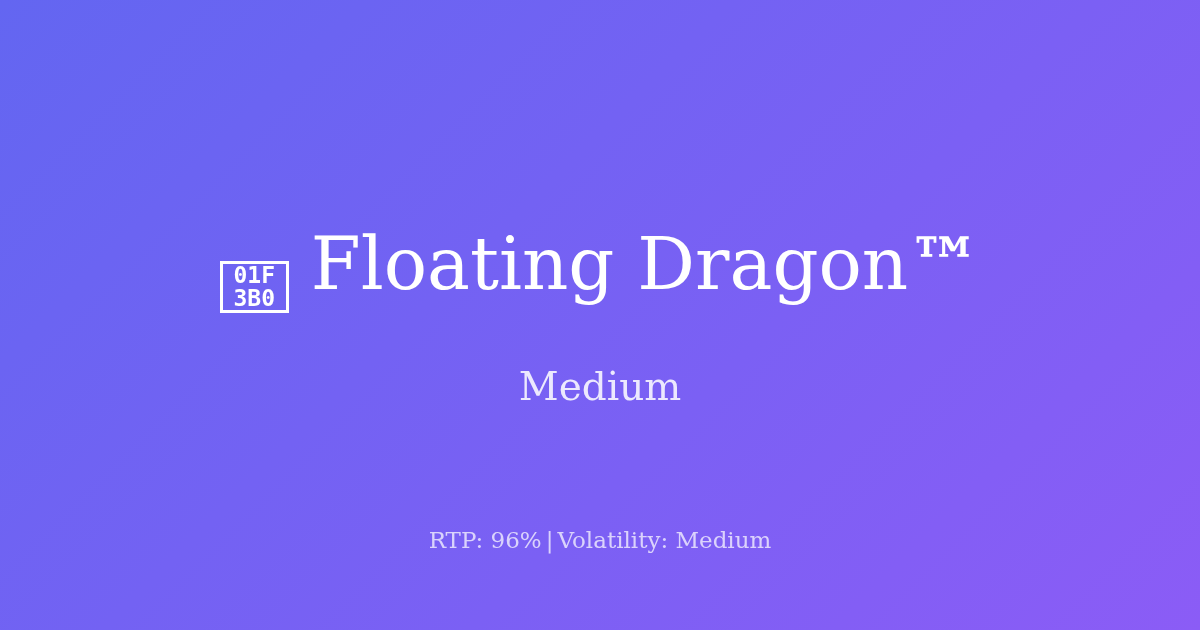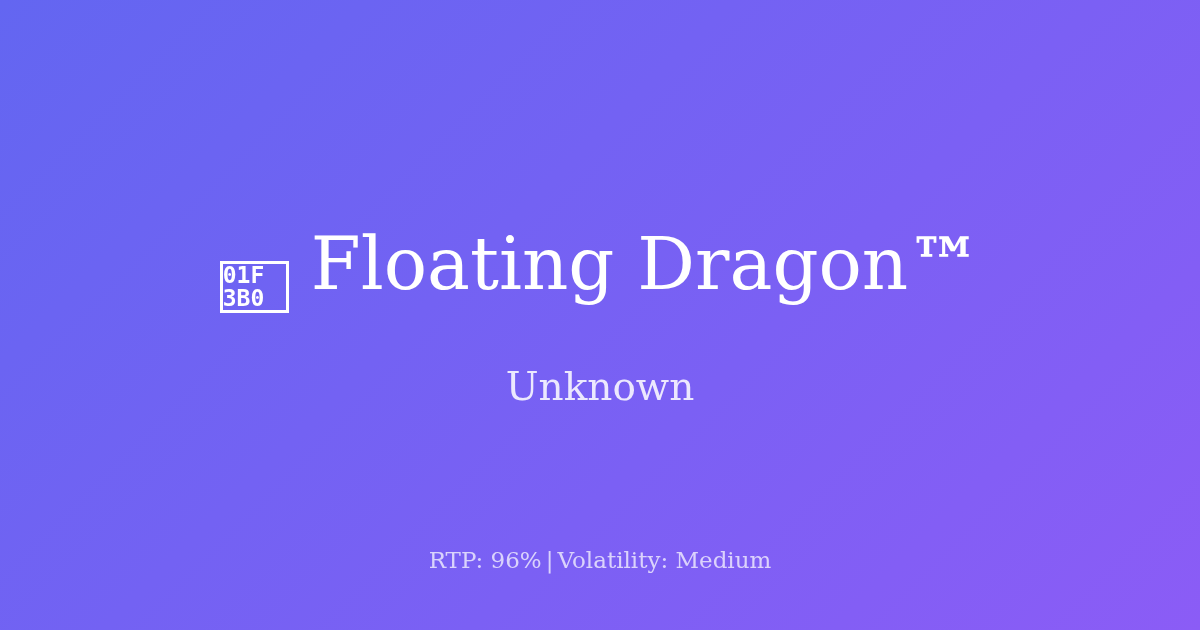--- a/index.html
+++ b/index.html
@@ -45,20 +45,21 @@
     align-items: baseline;
     justify-content: center;
     white-space: nowrap;
     line-height: 1;
   }
 
   
   .tofu {
     display: inline-flex;
     flex-direction: column;
+    align-items: center;
     justify-content: center;
     box-sizing: border-box;
     width: 69px;
     height: 52px;
     border: 3px solid #ffffff;
     margin-right: 22px;
     position: relative;
     top: -6px;
     flex: 0 0 auto;
     margin-top: 32px;
@@ -105,21 +106,20 @@
     position: absolute;
     left: 0;
     right: 0;
     top: 529px;
     text-align: center;
     font-family: "DejaVu Serif", "Liberation Serif", serif;
     font-weight: 400;
     font-size: 23px;
     line-height: 1;
     color: rgba(255, 255, 255, 0.72);
-    margin-top: 20px;
   }
 
   .meta-sep {
     padding: 0 4px;
   }
 </style>
 </head>
 <body>
 
 <div class="og-card">
@@ -130,21 +130,21 @@
 
       <span class="tofu">
         <span class="tofu-row">01F</span>
         <span class="tofu-row">3B0</span>
       </span>
 
       <span class="title-text">Floating Dragon</span>
       <span class="title-tm">™</span>
     </div>
 
-    <div class="subtitle">Unknown</div>
+    <div class="subtitle">Medium</div>
 
   </div>
 
   <div class="meta">
     <span>RTP: 96%</span><span class="meta-sep">|</span><span>Volatility: Medium</span>
   </div>
 
 </div>
 
 </body></html>

